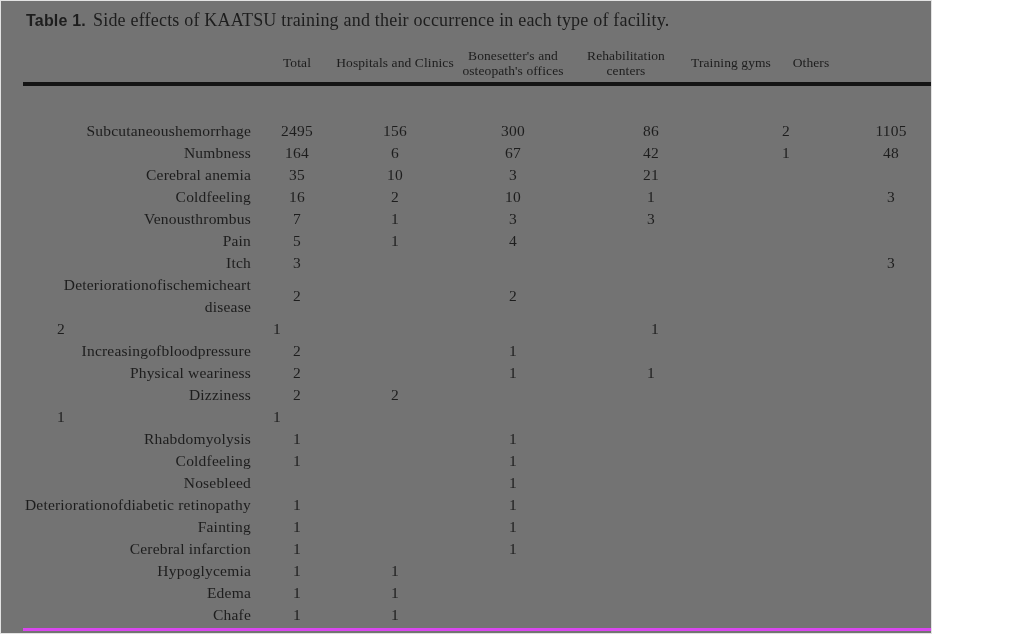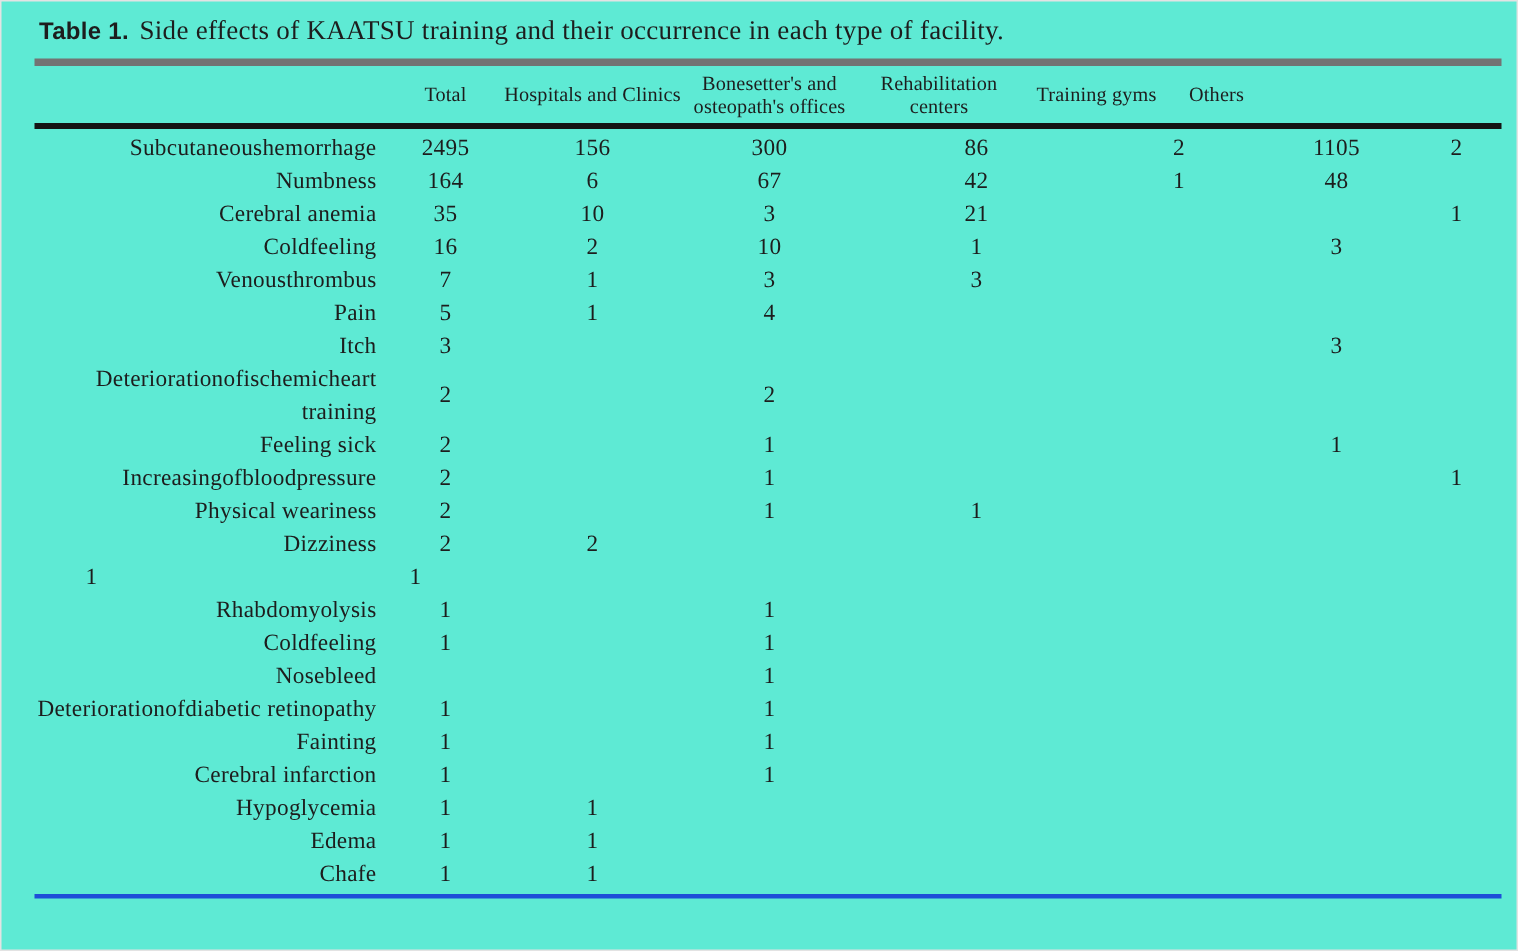--- a/index.html
+++ b/index.html
@@ -1,19 +1,19 @@
 <!DOCTYPE html>
 <html><head>
 <meta charset="utf-8">
 <style>
   html,body { margin:0; padding:0; }
   .page {
     position:relative;
-    width:1012px; height:634px;
-    background:#5eead4;
+    width:932px; height:634px;
+    background:#737373;
     border:1px solid #e3e3e3;
     box-sizing:border-box;
     font-family:"Liberation Serif", serif;
     color:#1d1d1d;
     overflow:hidden;
   }
   .caption {
     position:absolute; left:25px; top:9px;
     font-size:18px; letter-spacing:0.2px;
     white-space:nowrap;
@@ -30,22 +30,22 @@
     display:flex; align-items:center;
     border-top:5px solid #737373;
     border-bottom:4px solid #141414;
     height:38px;
   }
   .th {
     font-size:13.5px; line-height:15.5px;
     text-align:center; letter-spacing:0.1px;
   }
   .tbody {
-    border-bottom:3px solid #1d4ed8;
-    padding-top:2px; padding-bottom:2px;
+    border-bottom:3px solid #d946ef;
+    padding-top:2px; padding-bottom:2px;margin-top:32px;
   }
   .tr { display:flex; align-items:center; }
   .td {
     font-size:15.5px; line-height:22px;
     letter-spacing:0.2px;
   }
   .td.label { text-align:right; padding-right:8px; box-sizing:border-box; }
   .td.val   { text-align:center; }
   
   .c0{width:236px;} .c1{width:76px;} .c2{width:120px;} .c3{width:116px;}
@@ -135,31 +135,30 @@
           <div class="td label c0">Itch</div>
           <div class="td val c1">3</div>
           <div class="td val c2"></div>
           <div class="td val c3"></div>
           <div class="td val c4"></div>
           <div class="td val c5"></div>
           <div class="td val c6">3</div>
           <div class="td val c7"></div>
         </div>
         <div class="tr">
-          <div class="td label c0">Deteriorationofischemicheart training</div>
+          <div class="td label c0">Deteriorationofischemicheart disease</div>
           <div class="td val c1">2</div>
           <div class="td val c2"></div>
           <div class="td val c3">2</div>
           <div class="td val c4"></div>
           <div class="td val c5"></div>
           <div class="td val c6"></div>
           <div class="td val c7"></div>
         </div>
         <div class="tr">
-          <div class="td label c0">Feeling sick</div>
           <div class="td val c1">2</div>
           <div class="td val c2"></div>
           <div class="td val c3">1</div>
           <div class="td val c4"></div>
           <div class="td val c5"></div>
           <div class="td val c6">1</div>
           <div class="td val c7"></div>
         </div>
         <div class="tr">
           <div class="td label c0">Increasingofbloodpressure</div>

